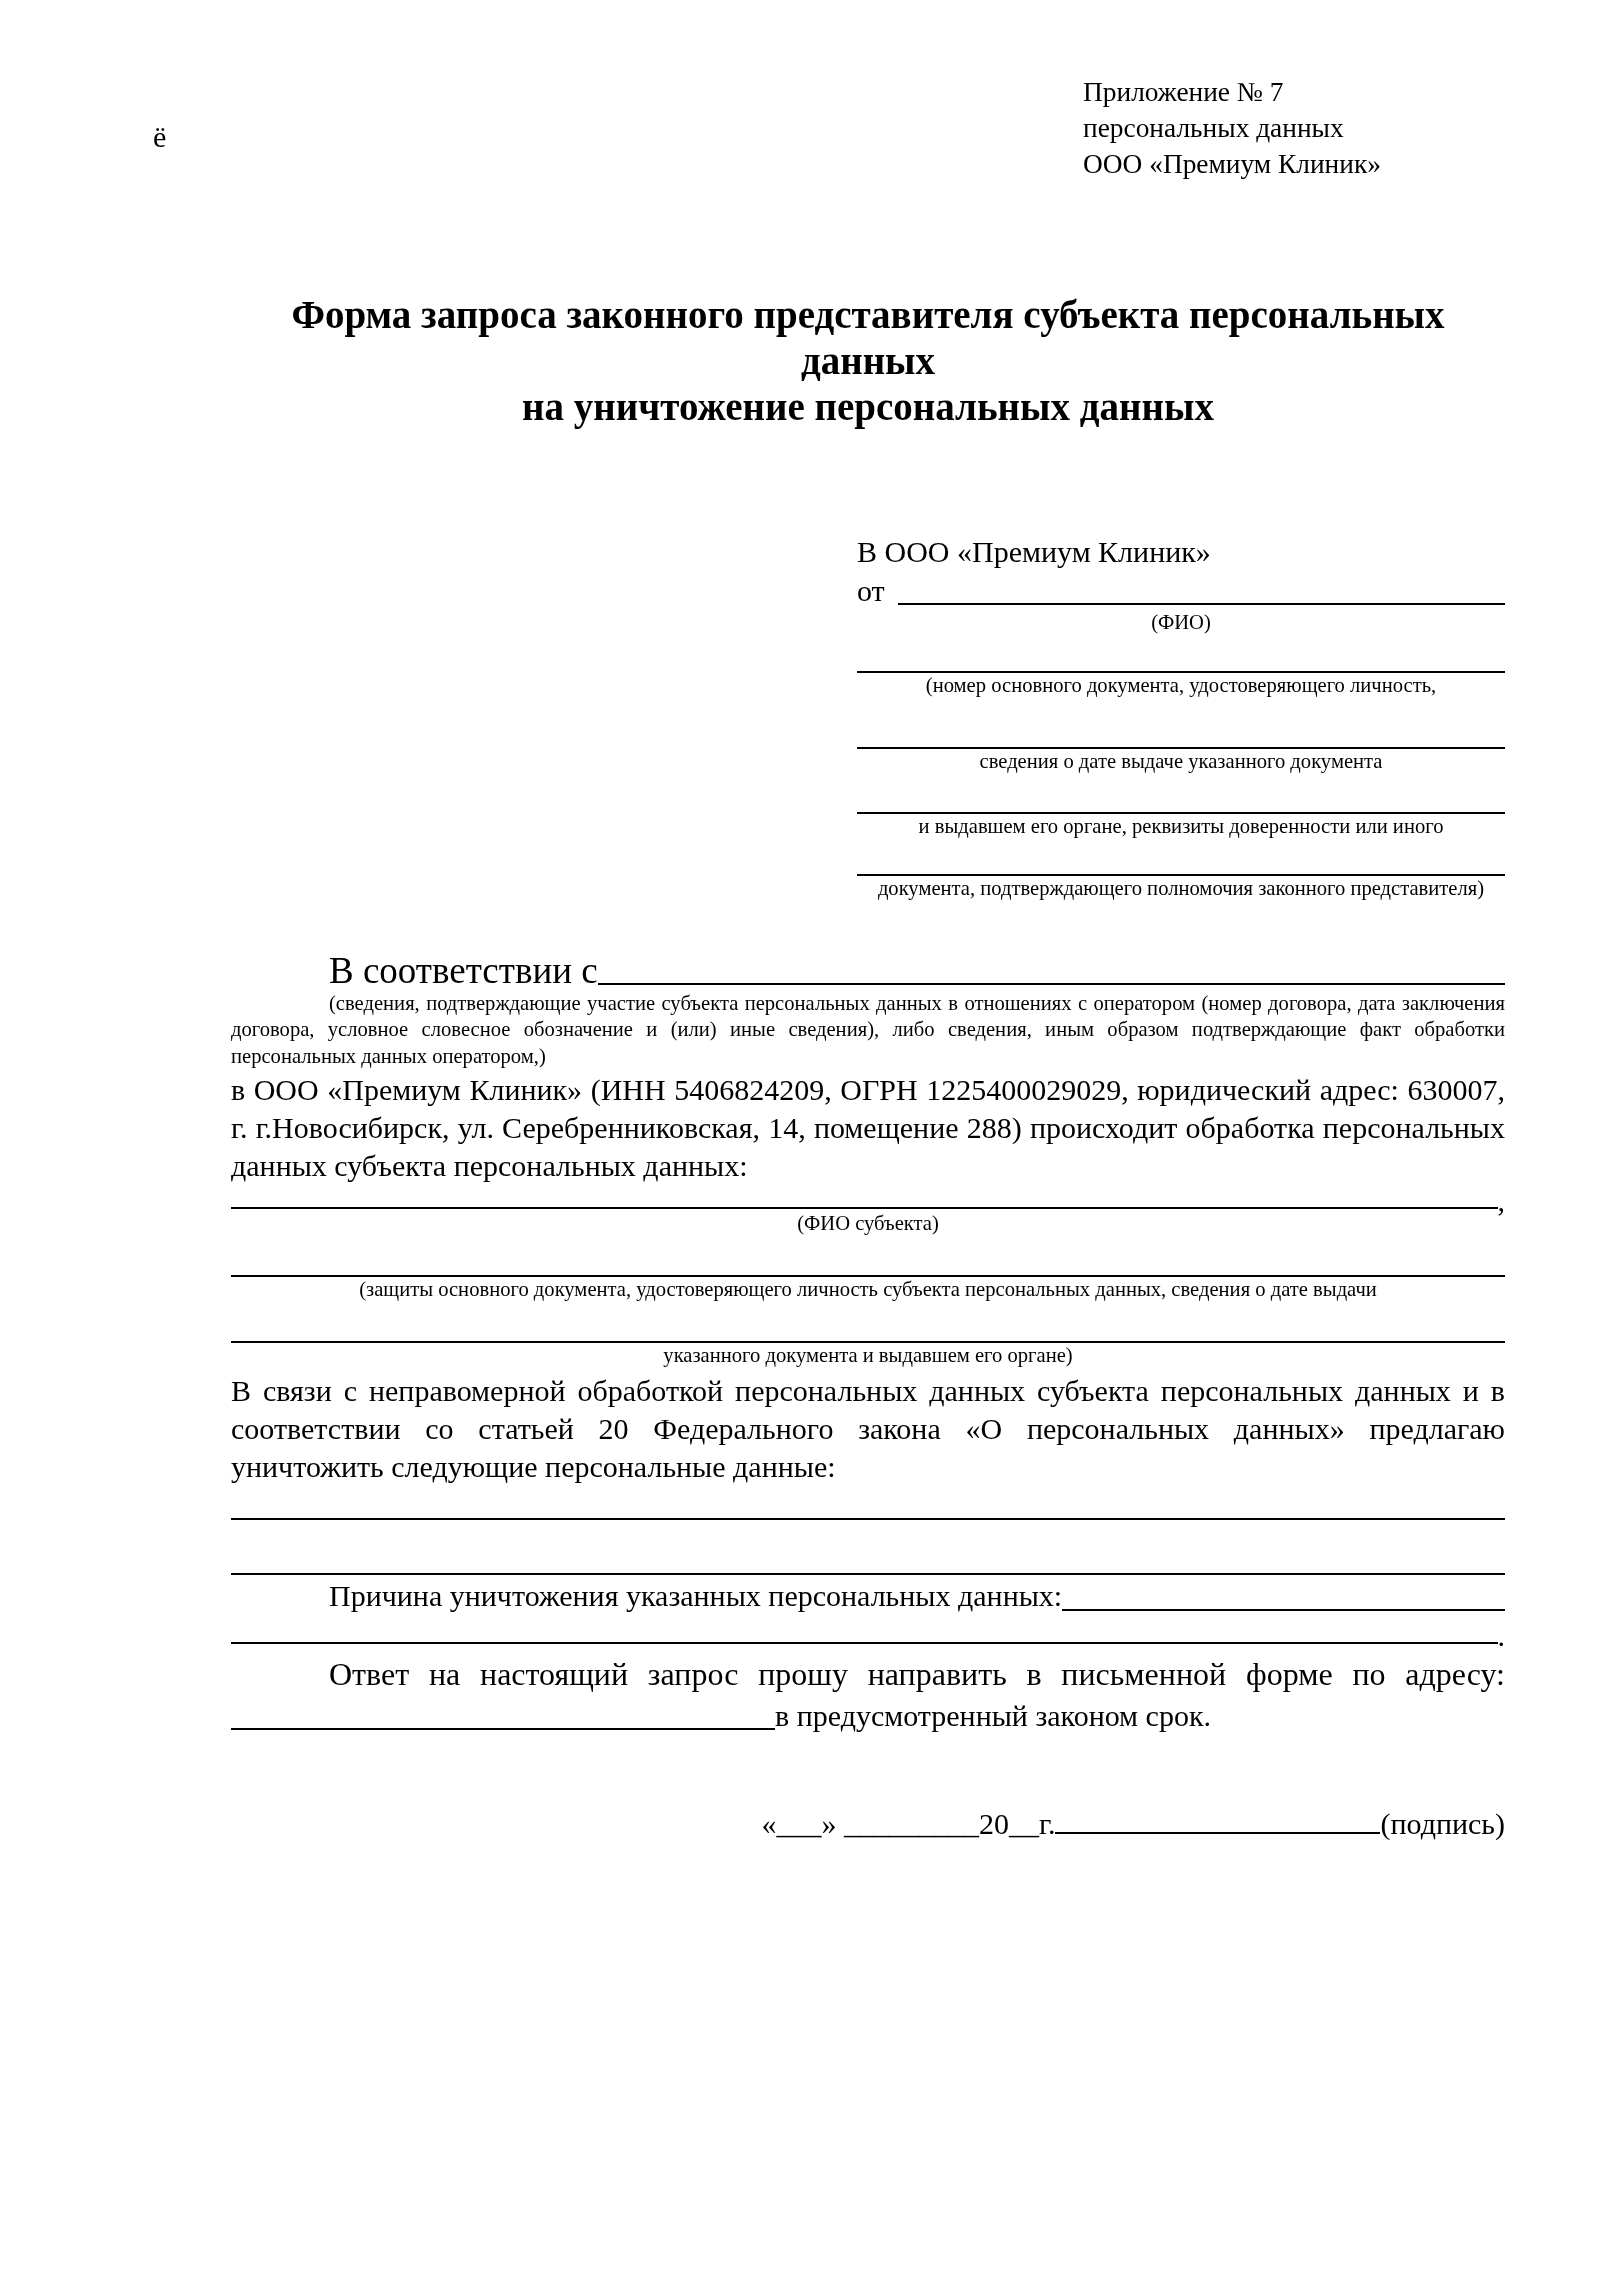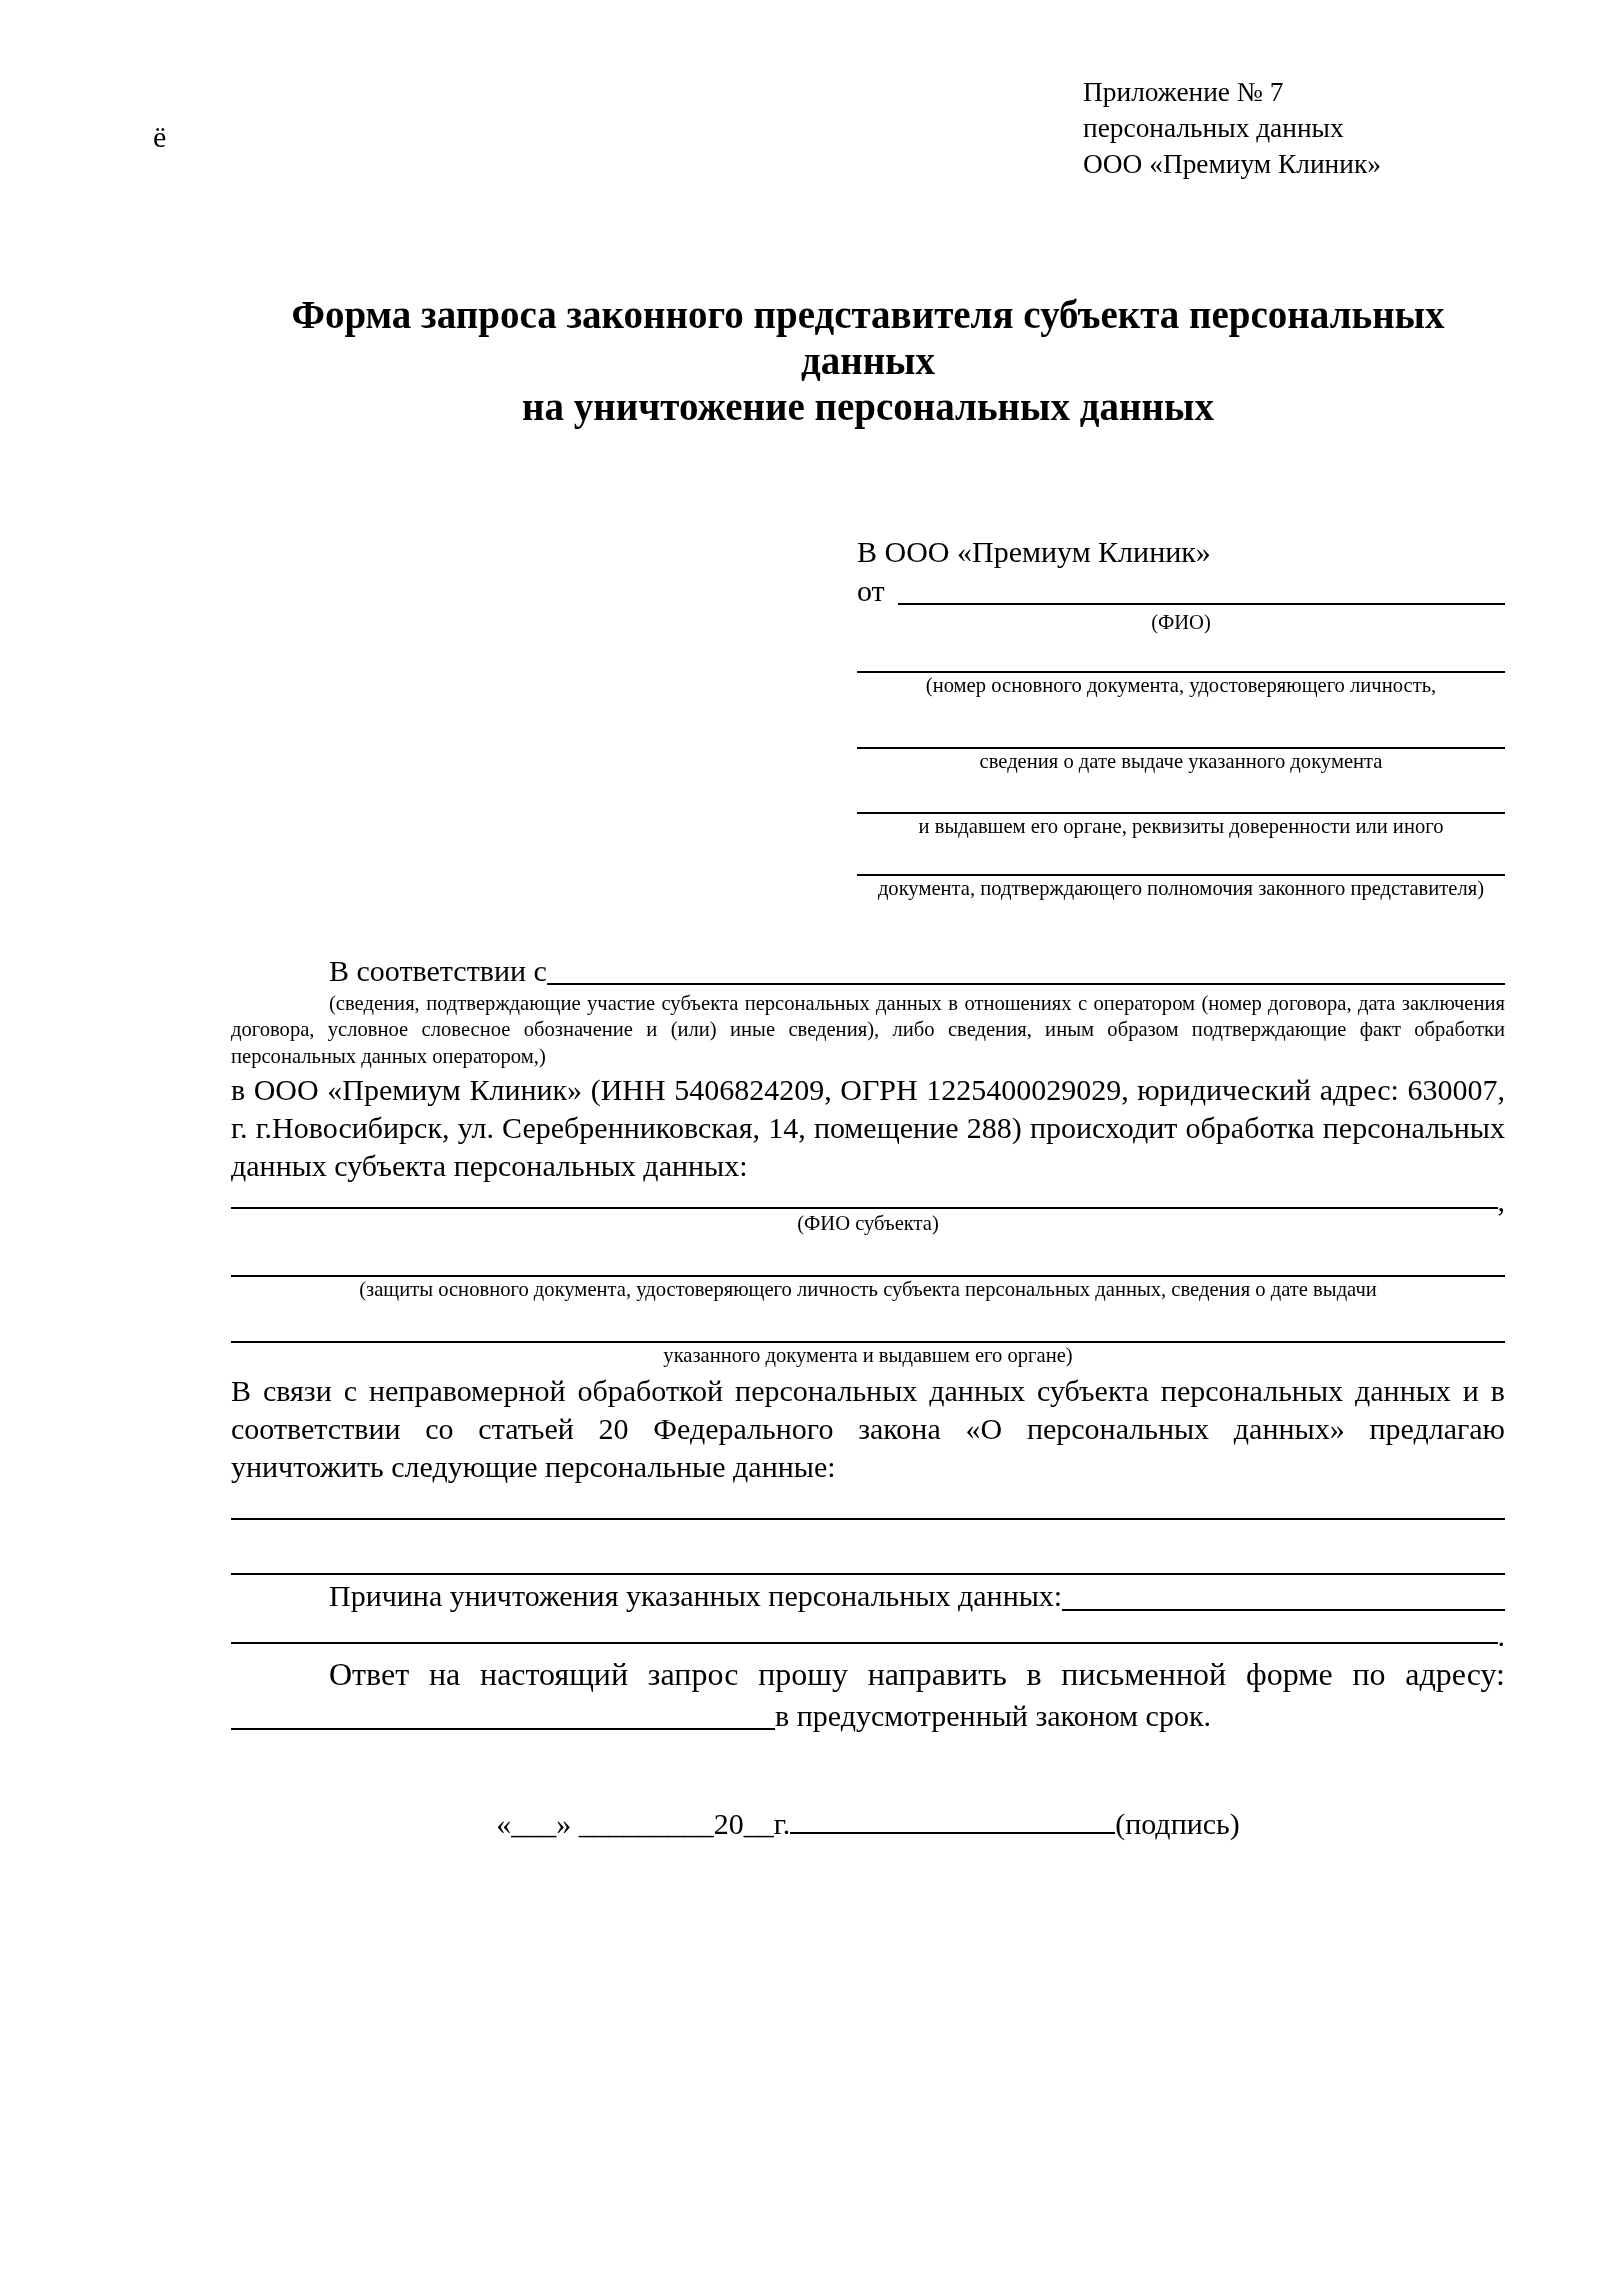--- a/index.html
+++ b/index.html
@@ -26,40 +26,40 @@
   .fill { flex:1 1 auto; border-bottom:2.9px solid #000; margin-bottom:4.9px; }
 
   .cap { font-size:20.6px; line-height:25.5px; }
   .tc { text-align:center; }
 
   .blank { border-bottom:2.9px solid #000; }
   .f1 { height:35px; } .f2 { height:49px; } .f3 { height:37px; } .f4 { height:35px; }
   .tall1 { height:39px; } .tall2 { height:38px; }
   .blank-wide1 { height:32px; } .blank-wide2 { height:53px; }
 
-  .acc-line { display:flex; margin-top:49px; font-size:30px; line-height:39px; }
+  .acc-line { display:flex; margin-top:49px; font-size:37px; line-height:39px; }
   .ind { flex:0 0 98px; }
   .acc-cap { font-size:20.6px; line-height:26.5px; text-align:justify; text-indent:98px; }
 
   .para { margin:2px 0 0 0; font-size:30px; line-height:38px; text-align:justify; }
   .para-b { margin-top:3.9px; }
 
   .rule-row { display:flex; align-items:flex-end; font-size:30px; }
   .rule-row .fill { margin-bottom:2px; }
   .punct { line-height:19.6px; }
   .h26 { height:25.5px; } .h31 { height:30px; }
 
   .reason-line { display:flex; font-size:30px; line-height:41px; }
 
   .reply1 { margin-top:7.8px; font-size:32px; line-height:41px; text-align:justify; text-align-last:justify; text-indent:98px; }
   .reply2 { display:flex; font-size:30px; line-height:41px; }
   .useg { align-self:flex-end; border-bottom:2.9px solid #000; margin-bottom:5.9px; }
   .w555 { width:544px; }
 
-  .footer-row { margin-top:67px; display:flex; justify-content:center; font-size:30px; line-height:41px; }
+  .footer-row { margin-top:67px; display:flex; justify-content:flex-end; font-size:30px; line-height:41px; }
   .sig-blank { display:inline-block; width:325px; border-bottom:2.9px solid #000; }
 </style>
 </head>
 <body>
 
 <div class="page">
   <div class="stray">ё</div>
 
   <div class="doc">
 

